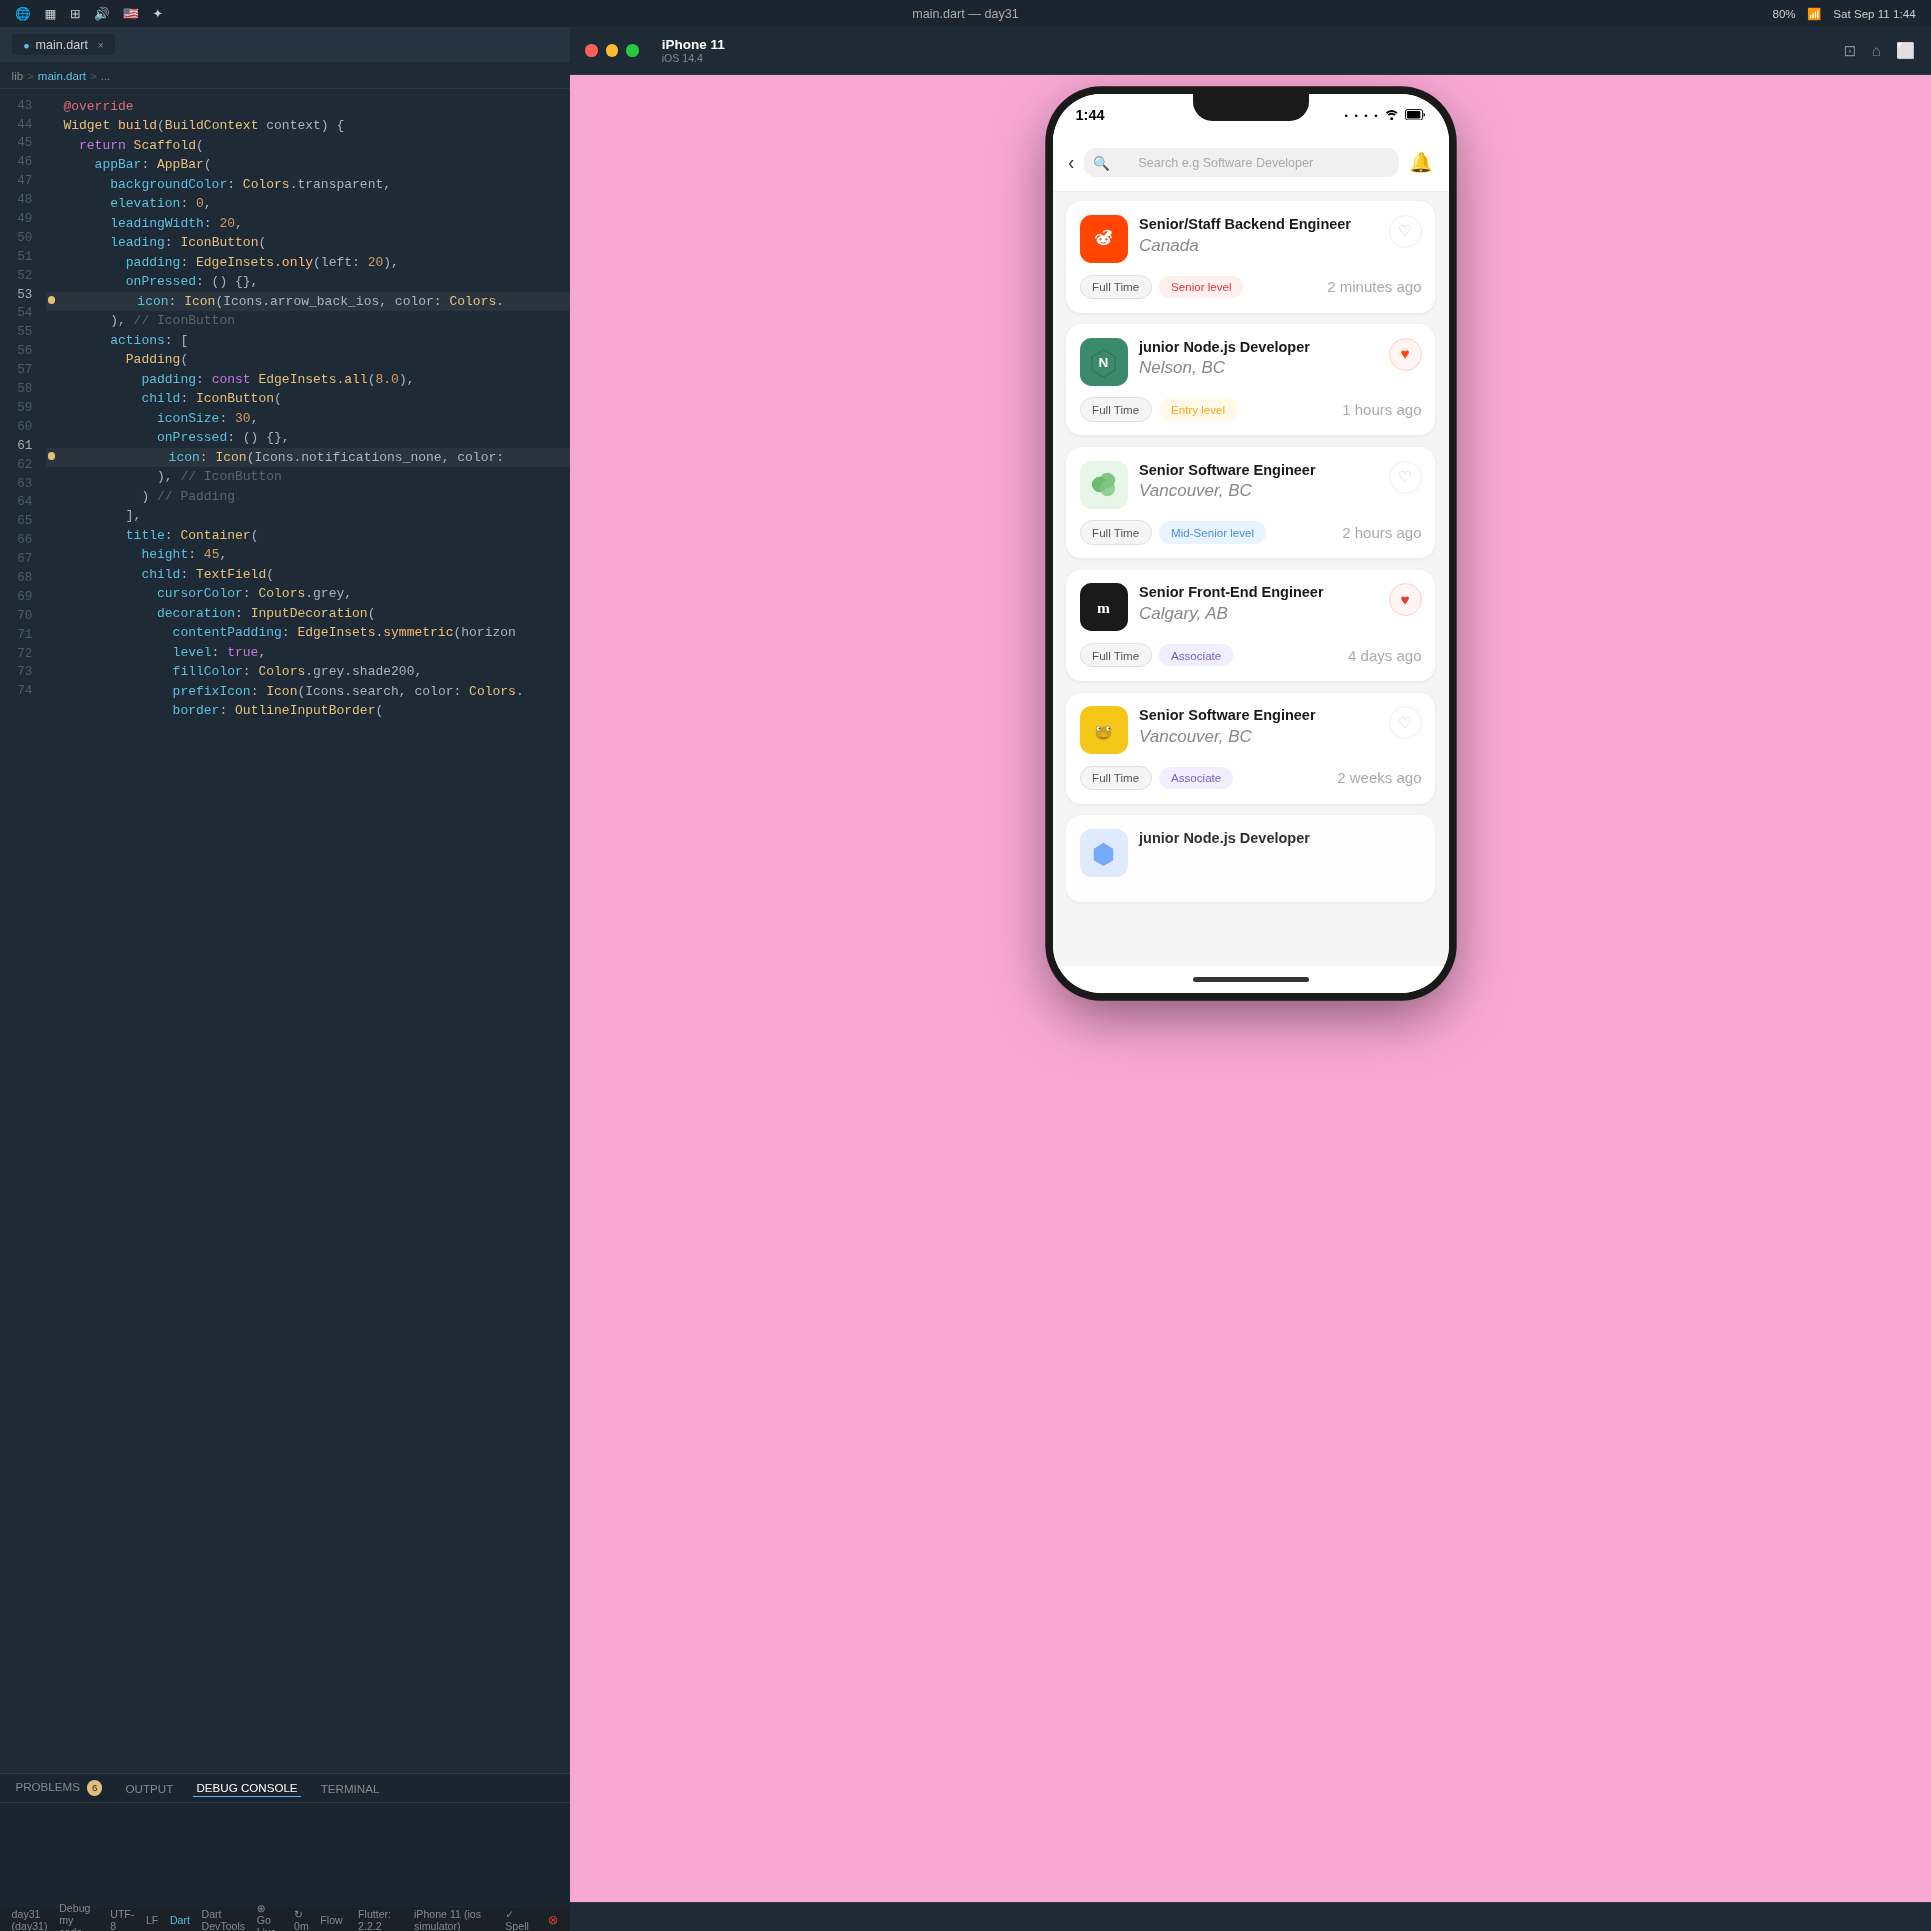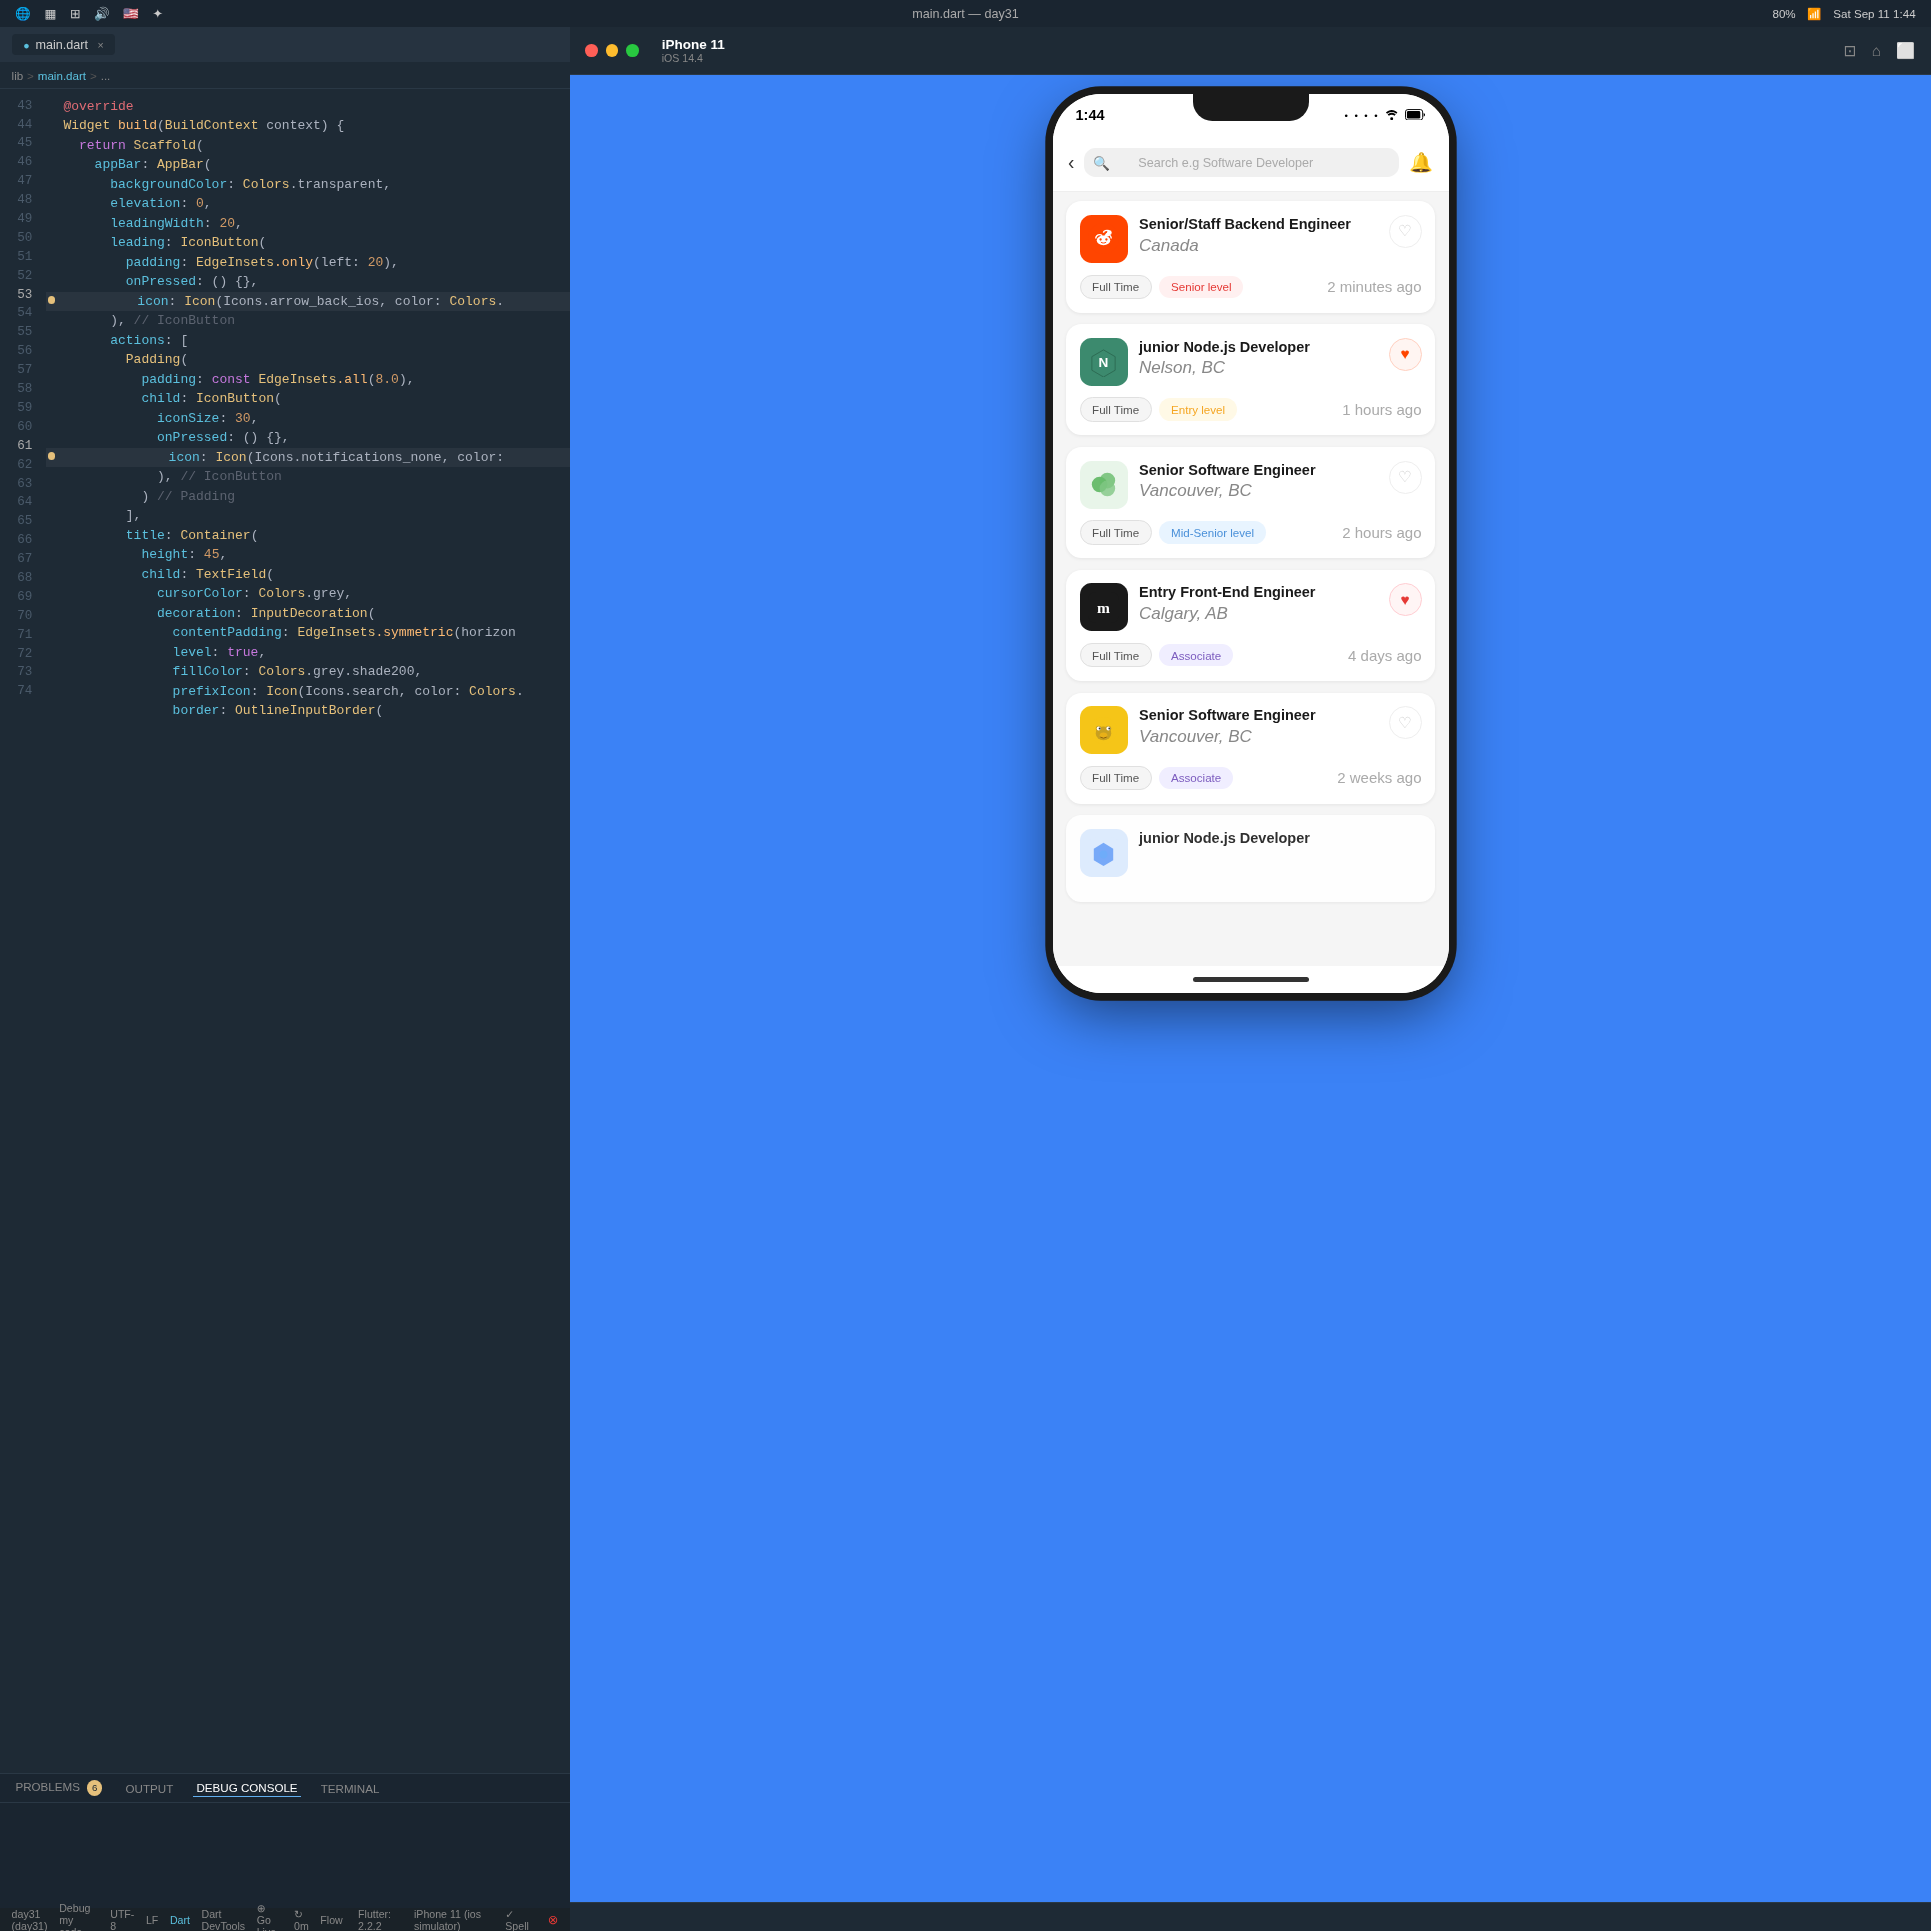--- a/index.html
+++ b/index.html
@@ -185,21 +185,21 @@
       flex-shrink: 0;
     }
     .status-bar-left { display: flex; align-items: center; gap: 11.6px; }
     .status-bar-right { margin-left: auto; display: flex; align-items: center; gap: 19px; }
     .status-item { color: #888; }
     .status-dart { color: #5bc0de; }
 
     
     .simulator-pane {
       flex: 1;
-      background: #3b82f6;
+      background: #f9a8d4;
       display: flex;
       flex-direction: column;
       overflow: hidden;
       justify-content: center;
     }
     .sim-toolbar {
       height: 48px;
       background: #1e2a35;
       display: flex;
       align-items: center;
@@ -624,21 +624,21 @@
 
             <div class="job-card">
               <div class="job-card-header">
                 <div class="company-logo logo-mailchimp">
                   <svg width="31" height="31" viewBox="0 0 32 32" fill="none" style="font-size:22px">
                     <rect width="32" height="32" rx="8" fill="#1a1a1a"></rect>
                     <text x="16" y="22" font-size="16" fill="white" text-anchor="middle" font-weight="bold" font-family="serif">m</text>
                   </svg>
                 </div>
                 <div class="job-info">
-                  <div class="job-title">Entry Front-End Engineer</div>
+                  <div class="job-title">Senior Front-End Engineer</div>
                   <div class="job-company">Calgary, AB</div>
                 </div>
                 <div class="heart-btn filled2">♥</div>
               </div>
               <div class="job-card-footer">
                 <span class="badge badge-fulltime">Full Time</span>
                 <span class="badge badge-associate">Associate</span>
                 <span class="time-ago">4 days ago</span>
               </div>
             </div>

